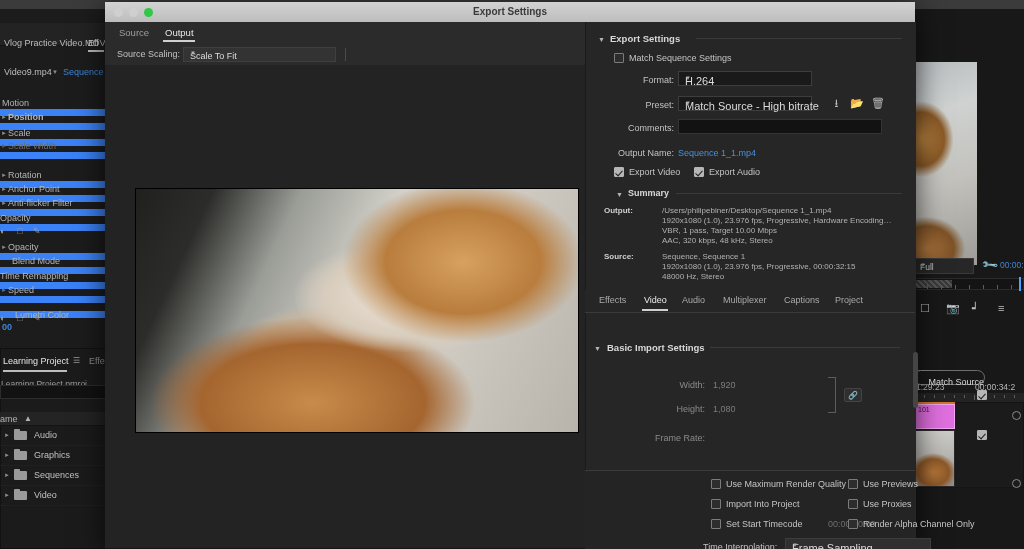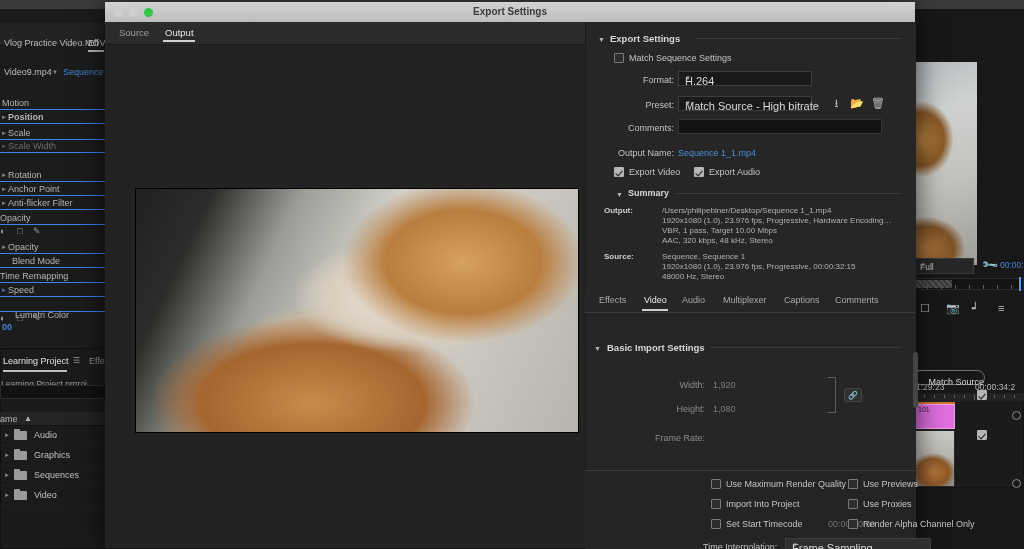--- a/index.html
+++ b/index.html
@@ -9,21 +9,21 @@
   
   .bg-titlebar{position:absolute;left:0;top:0;width:1024px;height:9px;background:#3b3b3b;
     font-size:7px;color:#9a9a9a;text-align:center;line-height:9px;white-space:nowrap;overflow:hidden;}
 
   .panel{position:absolute;background:#1e1e1e;border:1px solid #111;box-sizing:border-box;}
 
   
   #left-col{left:0;top:9px;width:118px;height:540px;background:#1c1c1c;}
   .lc-head{position:absolute;left:0;width:118px;height:22px;background:#232323;border-bottom:1px solid #141414;}
   .lc-title{position:absolute;font-size:9px;color:#bcbcbc;white-space:nowrap;}
-  .row-strip{position:absolute;left:0;width:108px;height:13px;border-bottom:1px solid #3b82f6;}
+  .row-strip{position:absolute;left:0;width:108px;height:13px;border-bottom:7px solid #3b82f6;}
   .row-lbl{position:absolute;font-size:9px;color:#b4b4b4;white-space:nowrap;}
   .row-lbl.dim{color:#6b6b6b;}
   .row-lbl.blue{color:#3d86d6;}
   .arrow{position:absolute;font-size:6px;color:#8a8a8a;}
   .fxicons{position:absolute;font-size:9px;color:#9a9a9a;letter-spacing:5px;}
 
   .eff-tab{position:absolute;font-size:9px;color:#d2d2d2;}
   .eff-underline{position:absolute;height:2px;background:#bdbdbd;}
 
   
@@ -325,20 +325,28 @@
 
     <div class="mbody">
 
       <div class="prev-side">
         <div class="tabs-row">
           <div class="mtab" style="left:14px;">Source</div>
           <div class="mtab active" style="left:60px;">Output</div>
           <div class="mtab-ul" style="left:58px;width:32px;"></div>
         </div>
 
+        <div class="ss-row">
+          <div class="ss-lbl">Source Scaling:</div>
+          <div class="ss-sel">
+            <span>Scale To Fit</span>
+            <span class="cv">▼</span>
+          </div>
+          <div class="ss-div"></div>
+        </div>
 
         <div class="canvas">
           <div class="img-frame gradient-photo"></div>
         </div>
 
         <div class="prev-foot">
           
           
           
           
@@ -398,21 +406,21 @@
         <div class="sum" style="left:76px;top:250px;">48000 Hz, Stereo</div>
       </div>
 
       <div class="mtabs2" style="left:480px;top:268px;">
         <div class="t2" style="left:14px;">Effects</div>
         <div class="t2 active" style="left:59px;">Video</div>
         <div class="t2ul" style="left:57px;width:26px;"></div>
         <div class="t2" style="left:97px;">Audio</div>
         <div class="t2" style="left:138px;">Multiplexer</div>
         <div class="t2" style="left:199px;">Captions</div>
-        <div class="t2" style="left:250px;">Comments</div>
+        <div class="t2" style="left:250px;">Project</div>
       </div>
 
       <div class="twisty" style="left:489px;top:323px;">▼</div>
       <div class="sec-head" style="left:502px;top:320px;">Basic Import Settings</div>
       <div class="hr" style="left:605px;top:325px;width:190px;"></div>
 
       <div class="matchsrc">
         <span>Match Source</span>
       </div>
 

